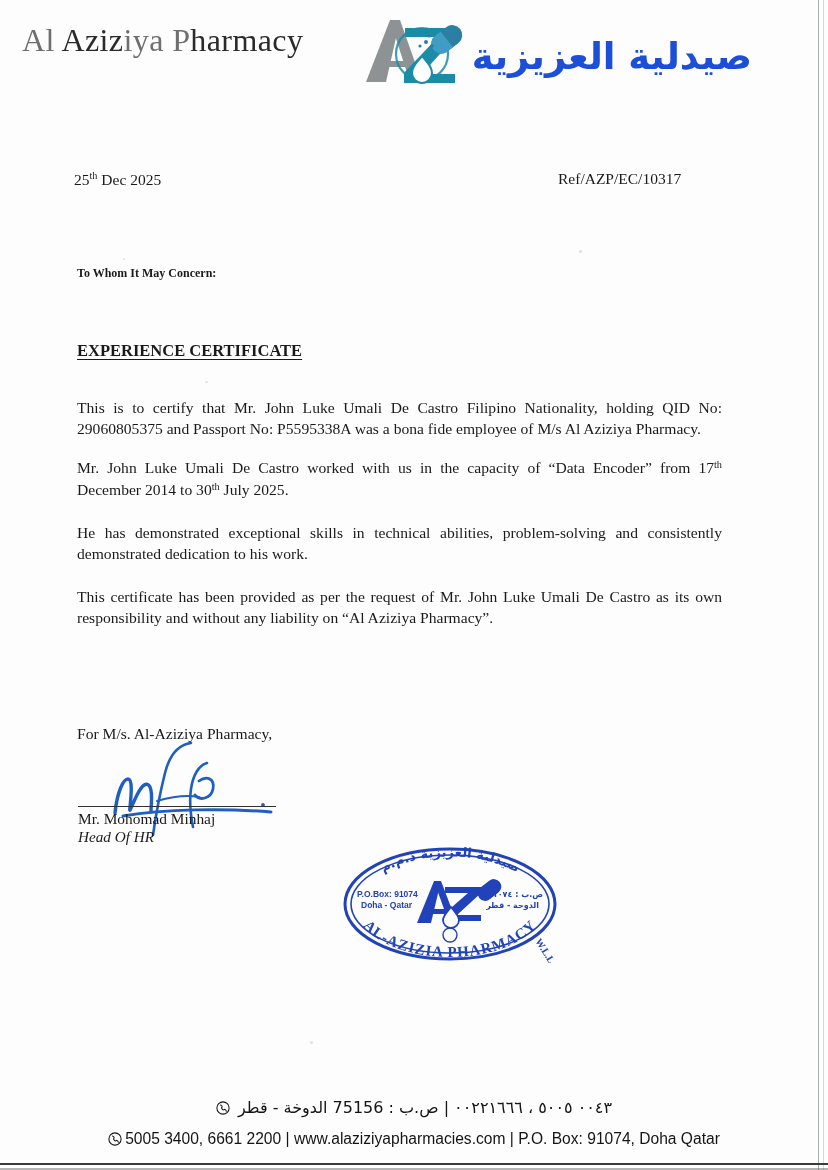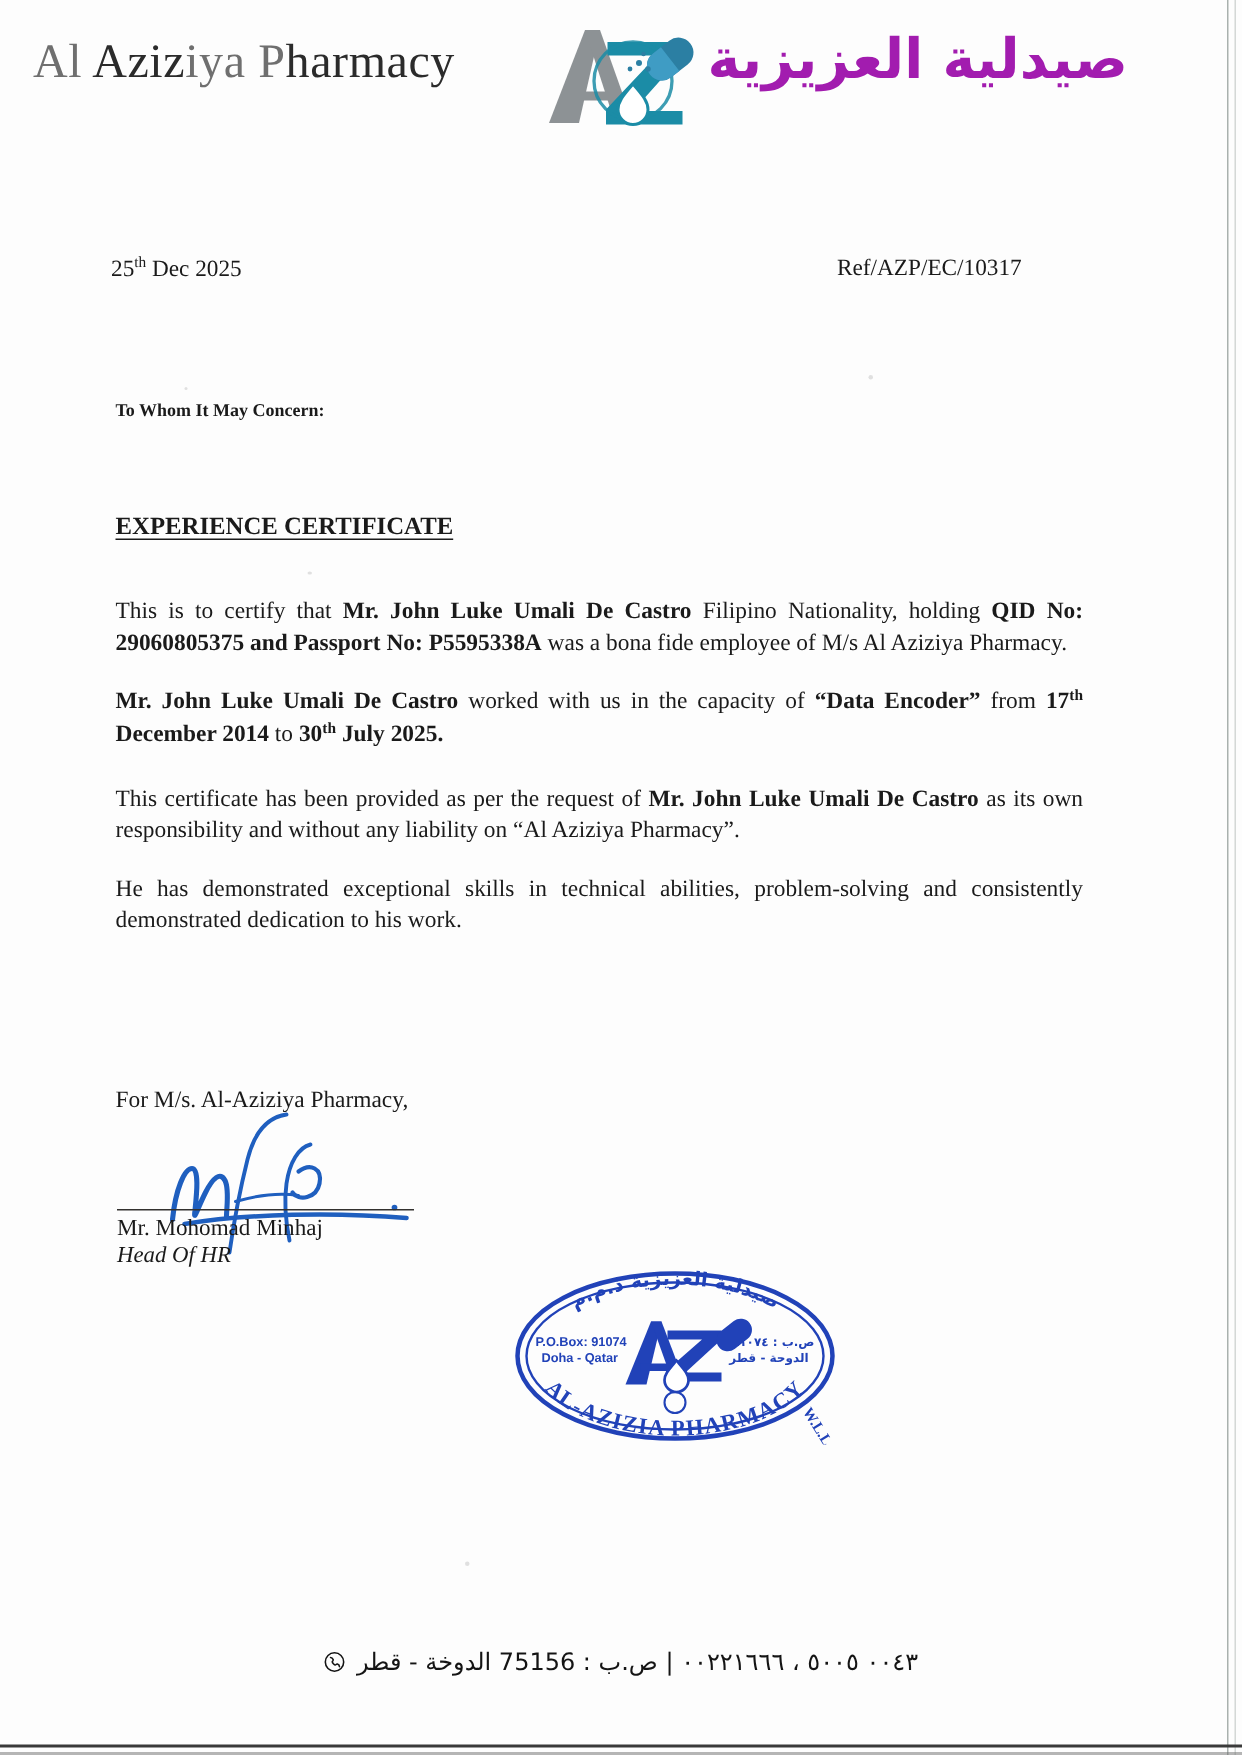--- a/index.html
+++ b/index.html
@@ -79,25 +79,25 @@
     position: absolute;
     left: 360px;
     top: 12px;
     width: 120px;
     height: 78px;
   }
 
   .brand-ar {
     position: absolute;
     right: 20px;
-    top: 18px;
+    top: 35px;
     font-family: "DejaVu Sans", sans-serif;
     font-size: 37px;
     font-weight: 700;
-    color: #a21caf;
+    color: #1d4ed8;
     direction: rtl;
     white-space: nowrap;
     letter-spacing: 1px;
   }
 
   
   .doc-date {
     position: absolute;
     left: 74px;
     top: 170px;
@@ -136,21 +136,21 @@
     width: 645px;
   }
   .para {
     font-size: 15.6px;
     line-height: 1.33;
     text-align: justify;
     margin: 0 0 18px 0;
   }
   .para.p2 { margin-bottom: 22px; }
   .para.p3 { margin-bottom: 22px; }
-  .para b { font-weight: bold; }
+  .para b { font-weight: normal; }
 
   
   .sign-for {
     position: absolute;
     left: 77px;
     top: 709px;
     font-size: 15.6px;
     margin-top: 16px;
   }
   .signature-svg {
@@ -270,23 +270,23 @@
 
   <div class="salutation">To Whom It May Concern:</div>
   <div class="doc-title">EXPERIENCE CERTIFICATE</div>
 
   <div class="body-block">
 
     <p class="para p1"><span>This is to certify that </span><b>Mr. John Luke Umali De Castro</b><span> Filipino Nationality, holding </span><b>QID No: 29060805375 and Passport No: P5595338A</b><span> was a bona fide employee of M/s Al Aziziya Pharmacy.</span></p>
 
     <p class="para p2"><b>Mr. John Luke Umali De Castro</b><span> worked with us in the capacity of </span><b>“Data Encoder”</b><span> from </span><b>17</b><b><sup>th</sup></b><b> December 2014</b><span> to </span><b>30</b><b><sup>th</sup></b><b> July 2025.</b></p>
 
+    <p class="para p3">He has demonstrated exceptional skills in technical abilities, problem-solving and consistently demonstrated dedication to his work.</p>
+
     <p class="para p4"><span>This certificate has been provided as per the request of </span><b>Mr. John Luke Umali De Castro</b><span> as its own responsibility and without any liability on “Al Aziziya Pharmacy”.</span></p>
-
-    <p class="para p3">He has demonstrated exceptional skills in technical abilities, problem-solving and consistently demonstrated dedication to his work.</p>
   </div>
 
   <div class="sign-for">For M/s. Al-Aziziya Pharmacy,</div>
 
   <div class="signature-svg">
     <svg viewBox="0 0 215 105" width="215" height="105">
       <g fill="none" stroke="#1f5fbf" stroke-linecap="round" stroke-linejoin="round">
         <path d="M20 78 C22 58, 28 44, 33 44 C38 44, 36 62, 35 72 C34 80, 36 72, 42 60 C47 50, 52 46, 55 52 C58 58, 56 70, 56 76" stroke-width="3.4"></path>
         <path d="M96 8 C82 10, 74 22, 70 38 C64 62, 60 86, 58 100" stroke-width="2.6"></path>
         <path d="M112 28 C104 30, 98 40, 96 54 C94 68, 96 82, 98 92" stroke-width="2.6"></path>
@@ -343,20 +343,32 @@
   <div class="footer-ar">
     <span>٠٠٤٣ ٥٠٠٥ ، ٠٠٢٢١٦٦٦ | ص.ب : 75156 الدوخة - قطر</span>
     <span class="phone-glyph">
       <svg viewBox="0 0 16 16" width="14" height="14">
         <circle cx="8" cy="8" r="7" fill="none" stroke="#141414" stroke-width="1.2"></circle>
         <path d="M5 4.6 c1.3 0 1.6 .6 2 1.6 .3 .8 -.6 1 -.7 1.6 -.1 .7 1.6 2.5 2.3 2.5 .6 0 .8 -1 1.6 -.7 1 .4 1.6 .7 1.6 2" fill="none" stroke="#141414" stroke-width="1.2" stroke-linecap="round"></path>
       </svg>
     </span>
   </div>
 
+  <div class="footer-en">
+    <span class="phone-glyph">
+      <svg viewBox="0 0 16 16" width="14" height="14">
+        <circle cx="8" cy="8" r="7" fill="none" stroke="#141414" stroke-width="1.2"></circle>
+        <path d="M5 4.6 c1.3 0 1.6 .6 2 1.6 .3 .8 -.6 1 -.7 1.6 -.1 .7 1.6 2.5 2.3 2.5 .6 0 .8 -1 1.6 -.7 1 .4 1.6 .7 1.6 2" fill="none" stroke="#141414" stroke-width="1.2" stroke-linecap="round"></path>
+      </svg>
+    </span><span>5005 3400, 6661 2200</span>
+    <span>|</span>
+    <span>www.alaziziyapharmacies.com</span>
+    <span>|</span>
+    <span>P.O. Box: 91074, Doha Qatar</span>
+  </div>
 
   <div class="speck" style="left:579px;top:250px;width:3px;height:3px;"></div>
   <div class="speck" style="left:205px;top:381px;width:3px;height:2px;"></div>
   <div class="speck" style="left:310px;top:1041px;width:3px;height:3px;"></div>
   <div class="speck" style="left:123px;top:258px;width:2px;height:2px;"></div>
 
   <div class="scan-edge-right"></div>
   <div class="scan-edge-right2"></div>
   <div class="scan-edge-bottom"></div>
   <div class="scan-edge-bottom2"></div>

